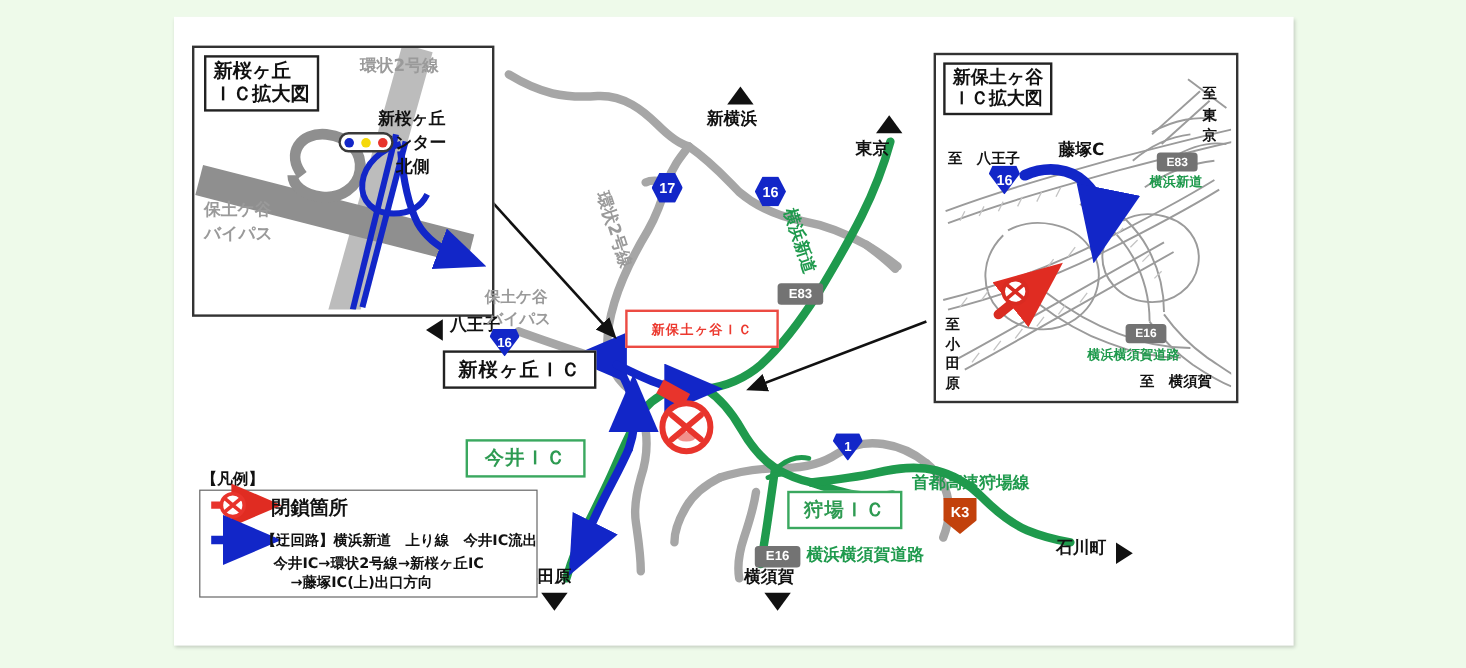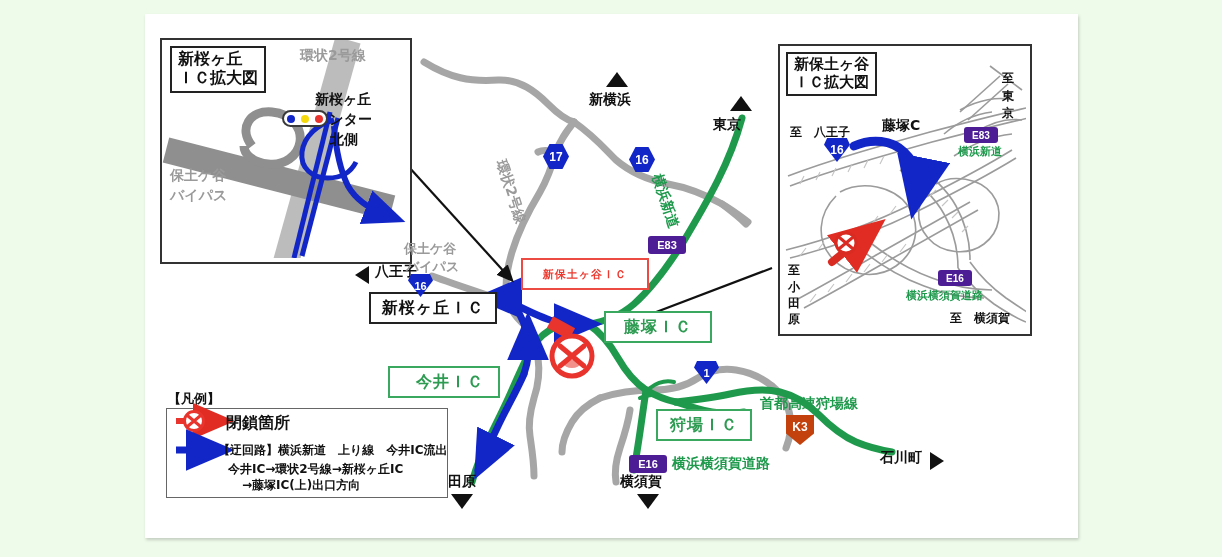--- a/index.html
+++ b/index.html
@@ -54,21 +54,21 @@
   .legend-row{position:absolute;color:#111;}
 
   
   .shield{
     position:absolute;display:flex;align-items:center;justify-content:center;
     color:#fff;font-weight:700;font-family:"Liberation Sans",sans-serif;
   }
   .shield-hex{background:#1226c8;clip-path:polygon(25% 0,75% 0,100% 50%,75% 100%,25% 100%,0 50%);}
   .shield-tri{background:#1226c8;clip-path:polygon(50% 100%,0 28%,12% 0,88% 0,100% 28%);}
   .shield-green{
-    background:#4c1d95;border-radius:3px;color:#fff;font-weight:700;
+    background:#737373;border-radius:3px;color:#fff;font-weight:700;
     font-family:"Liberation Sans",sans-serif;
   }
   .shield-k3{background:#c2410c;clip-path:polygon(0 0,100% 0,100% 62%,50% 100%,0 62%);}
 
   
   .signal{
     position:absolute;background:#fff;border:2px solid #3a3a3a;border-radius:9px;
     display:flex;align-items:center;justify-content:space-between;
     padding:0 3px;box-sizing:border-box;
   }
@@ -330,23 +330,22 @@
   <div class="lbl jp greenTxt rot" style="left:664px;top:172px;font-size:14px;transform:rotate(72deg);">横浜新道</div>
 
   <div class="lbl jp greenTxt" style="left:760px;top:396px;font-size:14px;">首都高速狩場線</div>
 
   <div class="lbl jp greenTxt" style="left:672px;top:456px;font-size:14px;">横浜横須賀道路</div>
 
   <div class="boxlbl box-black" style="left:369px;top:292px;width:124px;height:28px;font-size:16px;">新桜ヶ丘ＩＣ</div>
 
   <div class="boxlbl box-red" style="left:521px;top:258px;width:124px;height:28px;font-size:11px;">新保土ヶ谷ＩＣ</div>
 
-  <div class="boxlbl box-green" style="left:604px;top:311px;width:104px;height:28px;font-size:16px;">藤塚ＩＣ</div>
-
-  <div class="boxlbl box-green" style="left:388px;top:366px;width:96px;height:28px;font-size:16px;padding-left:12px;">今井ＩＣ</div>
+
+  <div class="boxlbl box-green" style="left:388px;top:366px;width:96px;height:28px;font-size:16px;">今井ＩＣ</div>
 
   <div class="boxlbl box-green" style="left:656px;top:409px;width:92px;height:28px;font-size:16px;">狩場ＩＣ</div>
 
   <div class="shield shield-hex" style="left:543px;top:144px;width:26px;height:25px;font-size:12px;">17</div>
 
   <div class="shield shield-hex" style="left:629px;top:147px;width:26px;height:25px;font-size:12px;">16</div>
 
   <div class="shield shield-tri" style="left:408px;top:274px;width:25px;height:23px;font-size:11px;">16</div>
 
   <div class="shield shield-tri" style="left:694px;top:361px;width:25px;height:23px;font-size:11px;">1</div>

